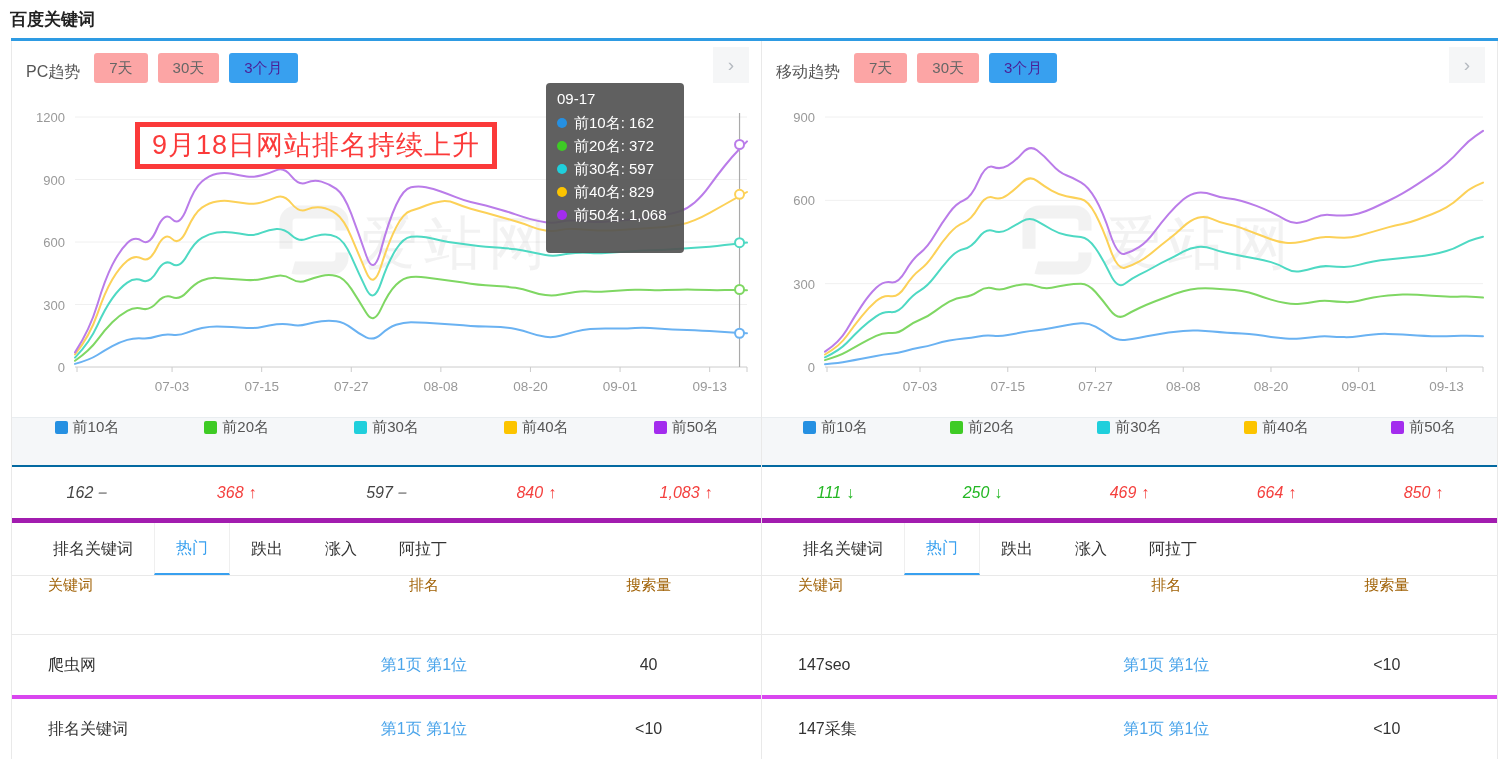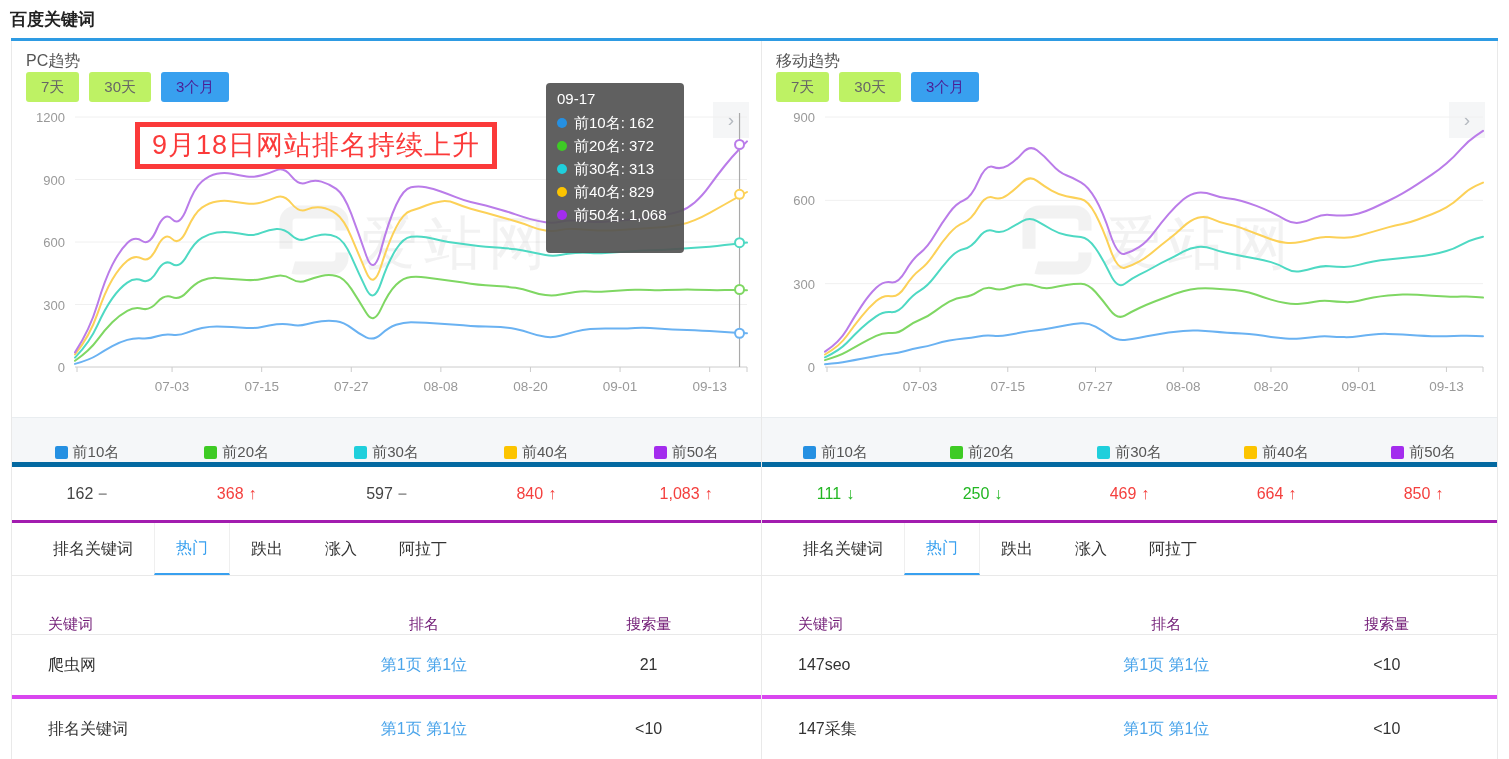--- a/index.html
+++ b/index.html
@@ -4,58 +4,58 @@
 <style>
   * { margin:0; padding:0; box-sizing:border-box; }
   html,body { width:1509px; height:759px; overflow:hidden; background:#fff;
     font-family:"Liberation Sans","DejaVu Sans",sans-serif; }
   .page-title { padding:8px 10px 7px; font-size:17px; font-weight:700; color:#222; }
   .top-divider { height:3px; background:#2e9be3; margin:0 11px; }
   .container { margin:0 11px; border:1px solid #e9e9e9; border-top:none; display:flex; align-items:stretch; background:#fff; }
   .panel { width:749px; position:relative; }
   .panel.right { width:auto; flex:1; border-left:1px solid #e9e9e9; }
 
-  .panel-header { display:flex; align-items:flex-start; padding:10px 12px 8px 14px; height:50px;flex-direction:column; }
+  .panel-header { display:flex; align-items:flex-end; padding:10px 12px 8px 14px; height:50px; }
   .panel-label { font-size:16px; color:#555; margin-right:14px; }
   .range-btn { height:30px; padding:0 15px; margin-right:10px; font-size:15px; color:#666;
-    background:#bef264; border:none; border-radius:3px; cursor:pointer; }
+    background:#fca5a5; border:none; border-radius:3px; cursor:pointer; }
   .range-btn.active { background:#38a0ef; color:#4c1d95; }
   .arrow-btn { margin-left:auto; width:36px; height:36px; background:#f5f6f7; color:#b5bac0;
     font-size:19px; border:none; cursor:pointer; line-height:36px; text-align:center; }
 
   .chart-wrap { position:relative; height:326px; }
   .chart-wrap svg { display:block; }
 
   .tooltip { position:absolute; left:534px; top:-8px; min-width:138px; z-index:6;
     background:rgba(84,84,84,.93); border-radius:4px; padding:7px 12px 27px 11px; color:#fff; }
   .tooltip-title { font-size:15px; margin-bottom:4px; }
   .tooltip-item { display:flex; align-items:center; font-size:15px; line-height:23px; white-space:nowrap; }
   .tooltip-dot { width:10px; height:10px; border-radius:50%; margin-right:7px; flex:none; }
 
   .annotation { position:absolute; left:123px; top:31px; z-index:5; background:#fff;
     border:5px solid #fb3a3a; color:#fb3a3a; font-size:27px; line-height:37px;
     padding:0 12px; white-space:nowrap; letter-spacing:1px; }
 
-  .legend-row { display:flex; height:50px; align-items:flex-end; background:#f5f7f9;
-    border-top:1px solid #e9edf0; border-bottom:5px solid #0369a1; }
+  .legend-row { display:flex; height:50px; align-items:flex-start; background:#f5f7f9;
+    border-top:1px solid #e9edf0; border-bottom:2px solid #0369a1; }
   .legend-item { flex:1; display:flex; justify-content:center; align-items:center;
     font-size:15px; color:#555; cursor:pointer; }
   .legend-swatch { width:13px; height:13px; border-radius:2px; margin-right:5px; }
 
-  .stats-row { display:flex; height:56px; align-items:center; border-bottom:3px solid #a21caf; }
+  .stats-row { display:flex; height:56px; align-items:center; border-bottom:5px solid #a21caf;font-style:italic; }
   .stat { flex:1; text-align:center; font-size:16px; }
   .stat .arrow { margin-left:5px; font-weight:700; }
 
   .tabs-row { display:flex; height:53px; align-items:stretch; border-bottom:1px solid #e9e9e9; padding-left:20px; }
   .tab { display:flex; align-items:center; padding:0 21px; font-size:16px; color:#333; cursor:pointer; }
   .tab.active { color:#38a0ef; background:#fff; border:1px solid #efefef; border-top:none;
     border-bottom:2px solid #38a0ef; }
 
-  .table-header { display:flex; height:59px; align-items:flex-end; border-bottom:1px solid #e9e9e9;
-    color:#701a75; font-size:15px; }
+  .table-header { display:flex; height:59px; align-items:flex-start; border-bottom:1px solid #e9e9e9;
+    color:#a16207; font-size:15px; }
   .trow { display:flex; height:64px; align-items:center; border-bottom:4px solid #d946ef;
     font-size:16px; color:#333; }
   .col-kw { width:40%; padding-left:36px; }
   .col-rank { width:30%; text-align:center; }
   .col-vol { width:30%; text-align:center; }
   .rank-link { color:#4aa4ea; cursor:pointer; text-decoration:none; }
 </style>
 </head>
 <body>
 
@@ -121,21 +121,21 @@
             <div class="tooltip-item">
               <span class="tooltip-dot" style="background: rgb(37, 144, 226);"></span>
               <span>前10名: 162</span>
             </div>
             <div class="tooltip-item">
               <span class="tooltip-dot" style="background: rgb(62, 203, 37);"></span>
               <span>前20名: 372</span>
             </div>
             <div class="tooltip-item">
               <span class="tooltip-dot" style="background: rgb(31, 207, 220);"></span>
-              <span>前30名: 313</span>
+              <span>前30名: 597</span>
             </div>
             <div class="tooltip-item">
               <span class="tooltip-dot" style="background: rgb(252, 196, 0);"></span>
               <span>前40名: 829</span>
             </div>
             <div class="tooltip-item">
               <span class="tooltip-dot" style="background: rgb(163, 44, 238);"></span>
               <span>前50名: 1,068</span>
             </div>
           </div>
@@ -179,21 +179,21 @@
       </div>
     <div class="table-header">
       <span class="col-kw">关键词</span>
       <span class="col-rank">排名</span>
       <span class="col-vol">搜索量</span>
     </div>
     <div>
         <div class="trow">
           <span class="col-kw">爬虫网</span>
           <span class="col-rank"><a class="rank-link">第1页 第1位</a></span>
-          <span class="col-vol">21</span>
+          <span class="col-vol">40</span>
         </div>
         <div class="trow">
           <span class="col-kw">排名关键词</span>
           <span class="col-rank"><a class="rank-link">第1页 第1位</a></span>
           <span class="col-vol">&lt;10</span>
         </div>
       </div>
   </div>
 
   <div class="panel right">

